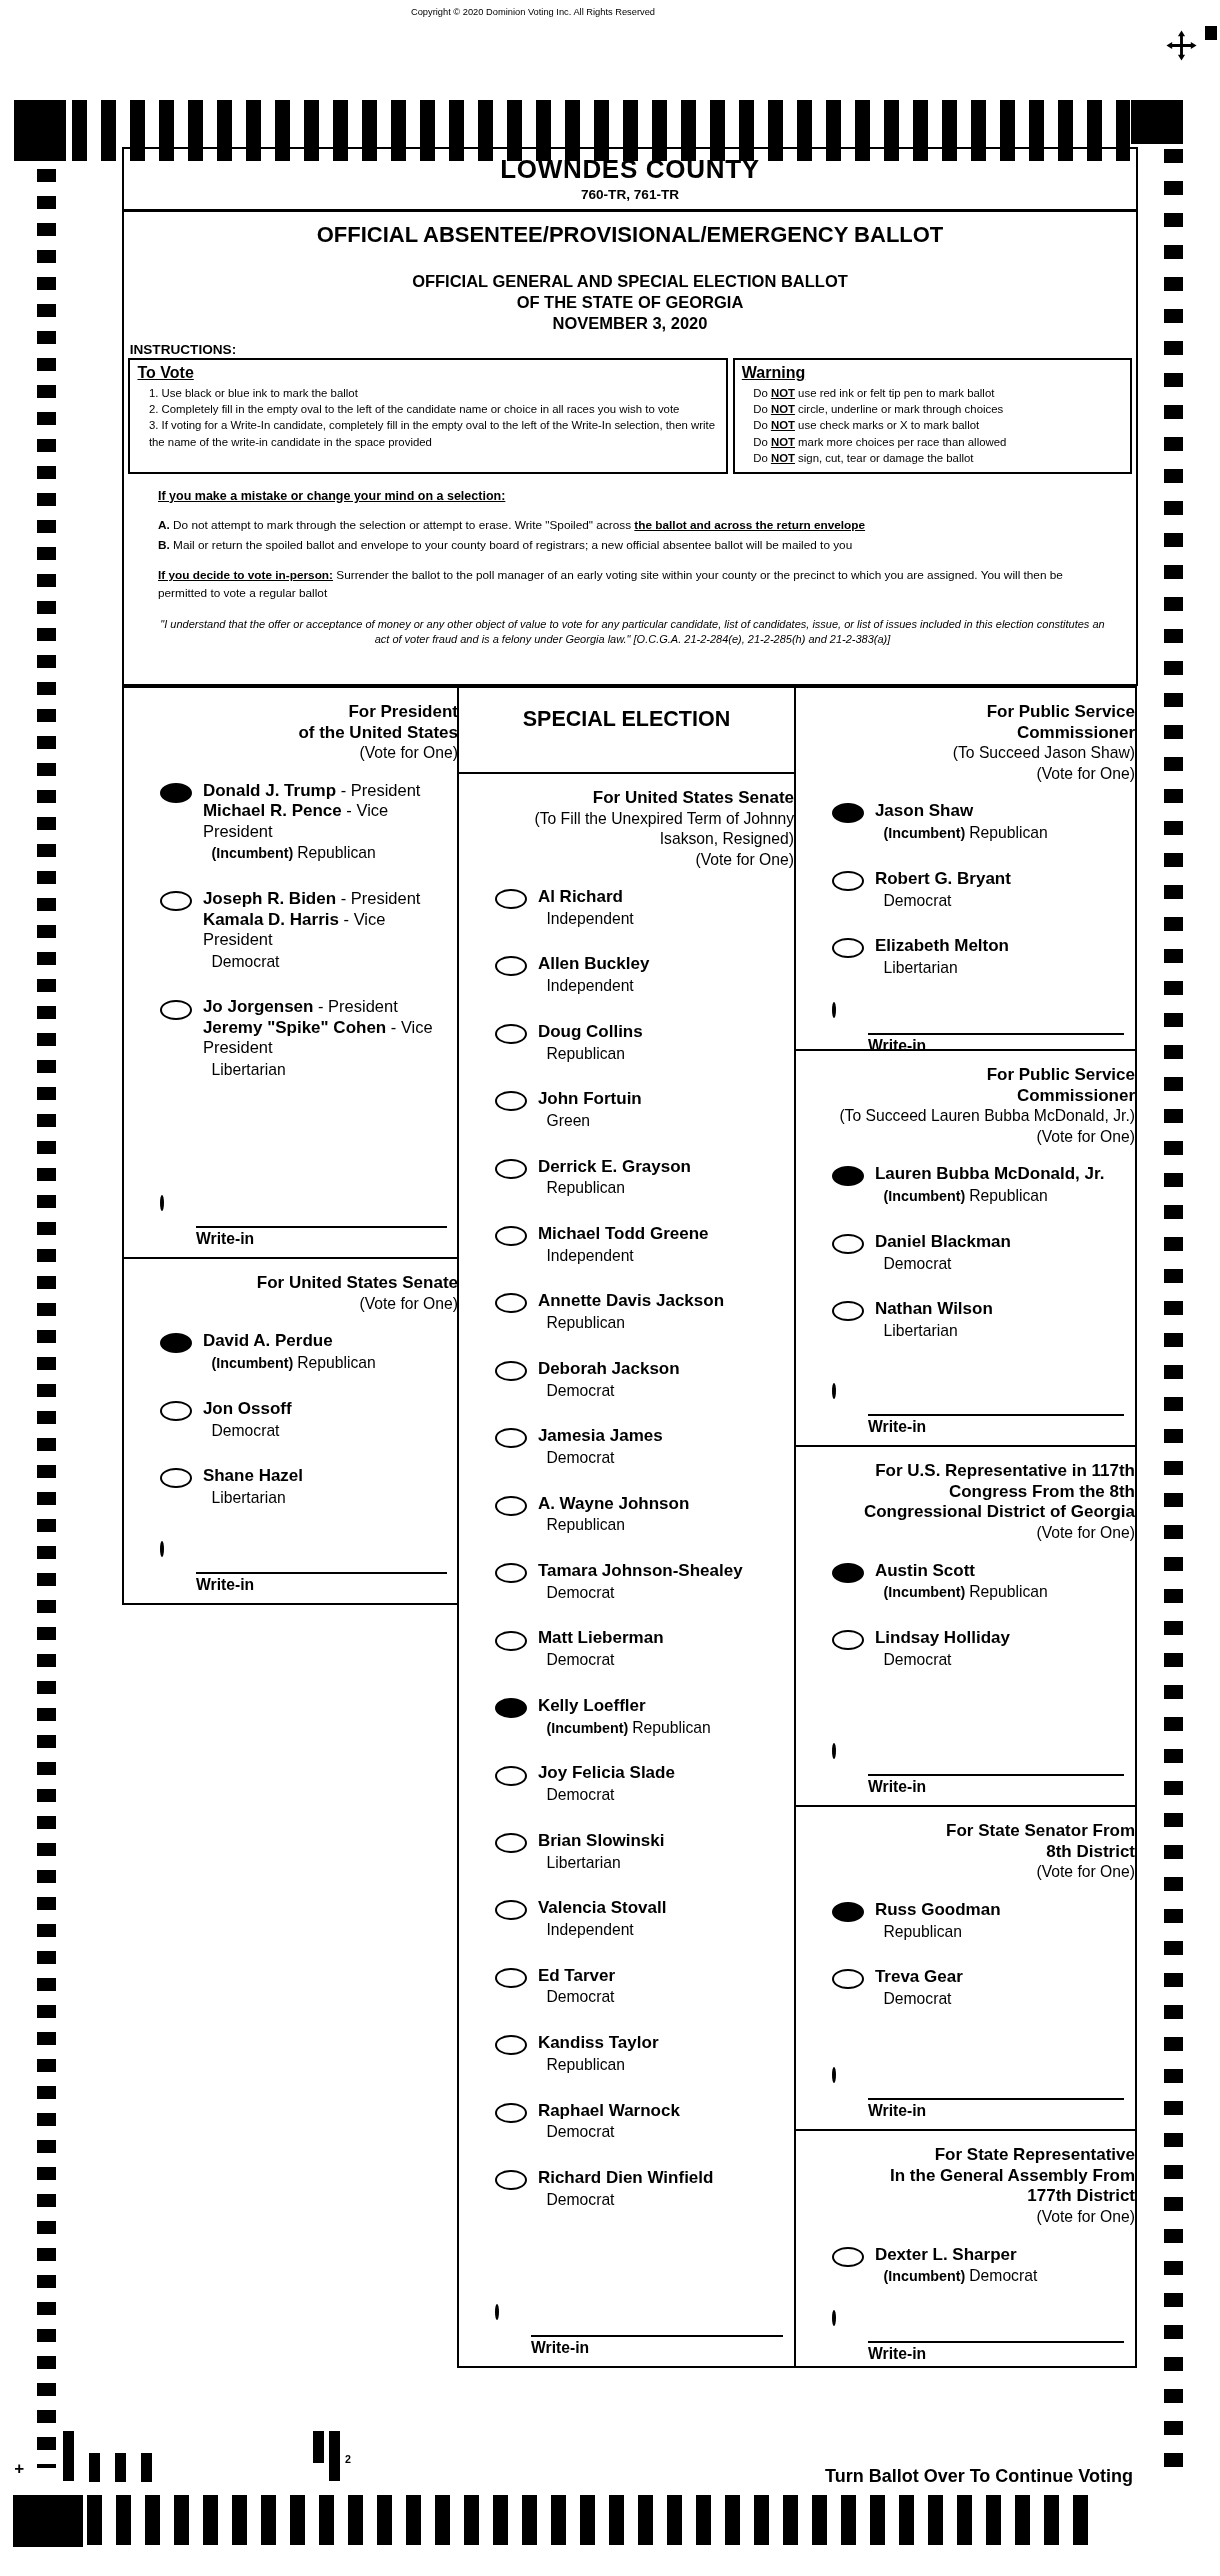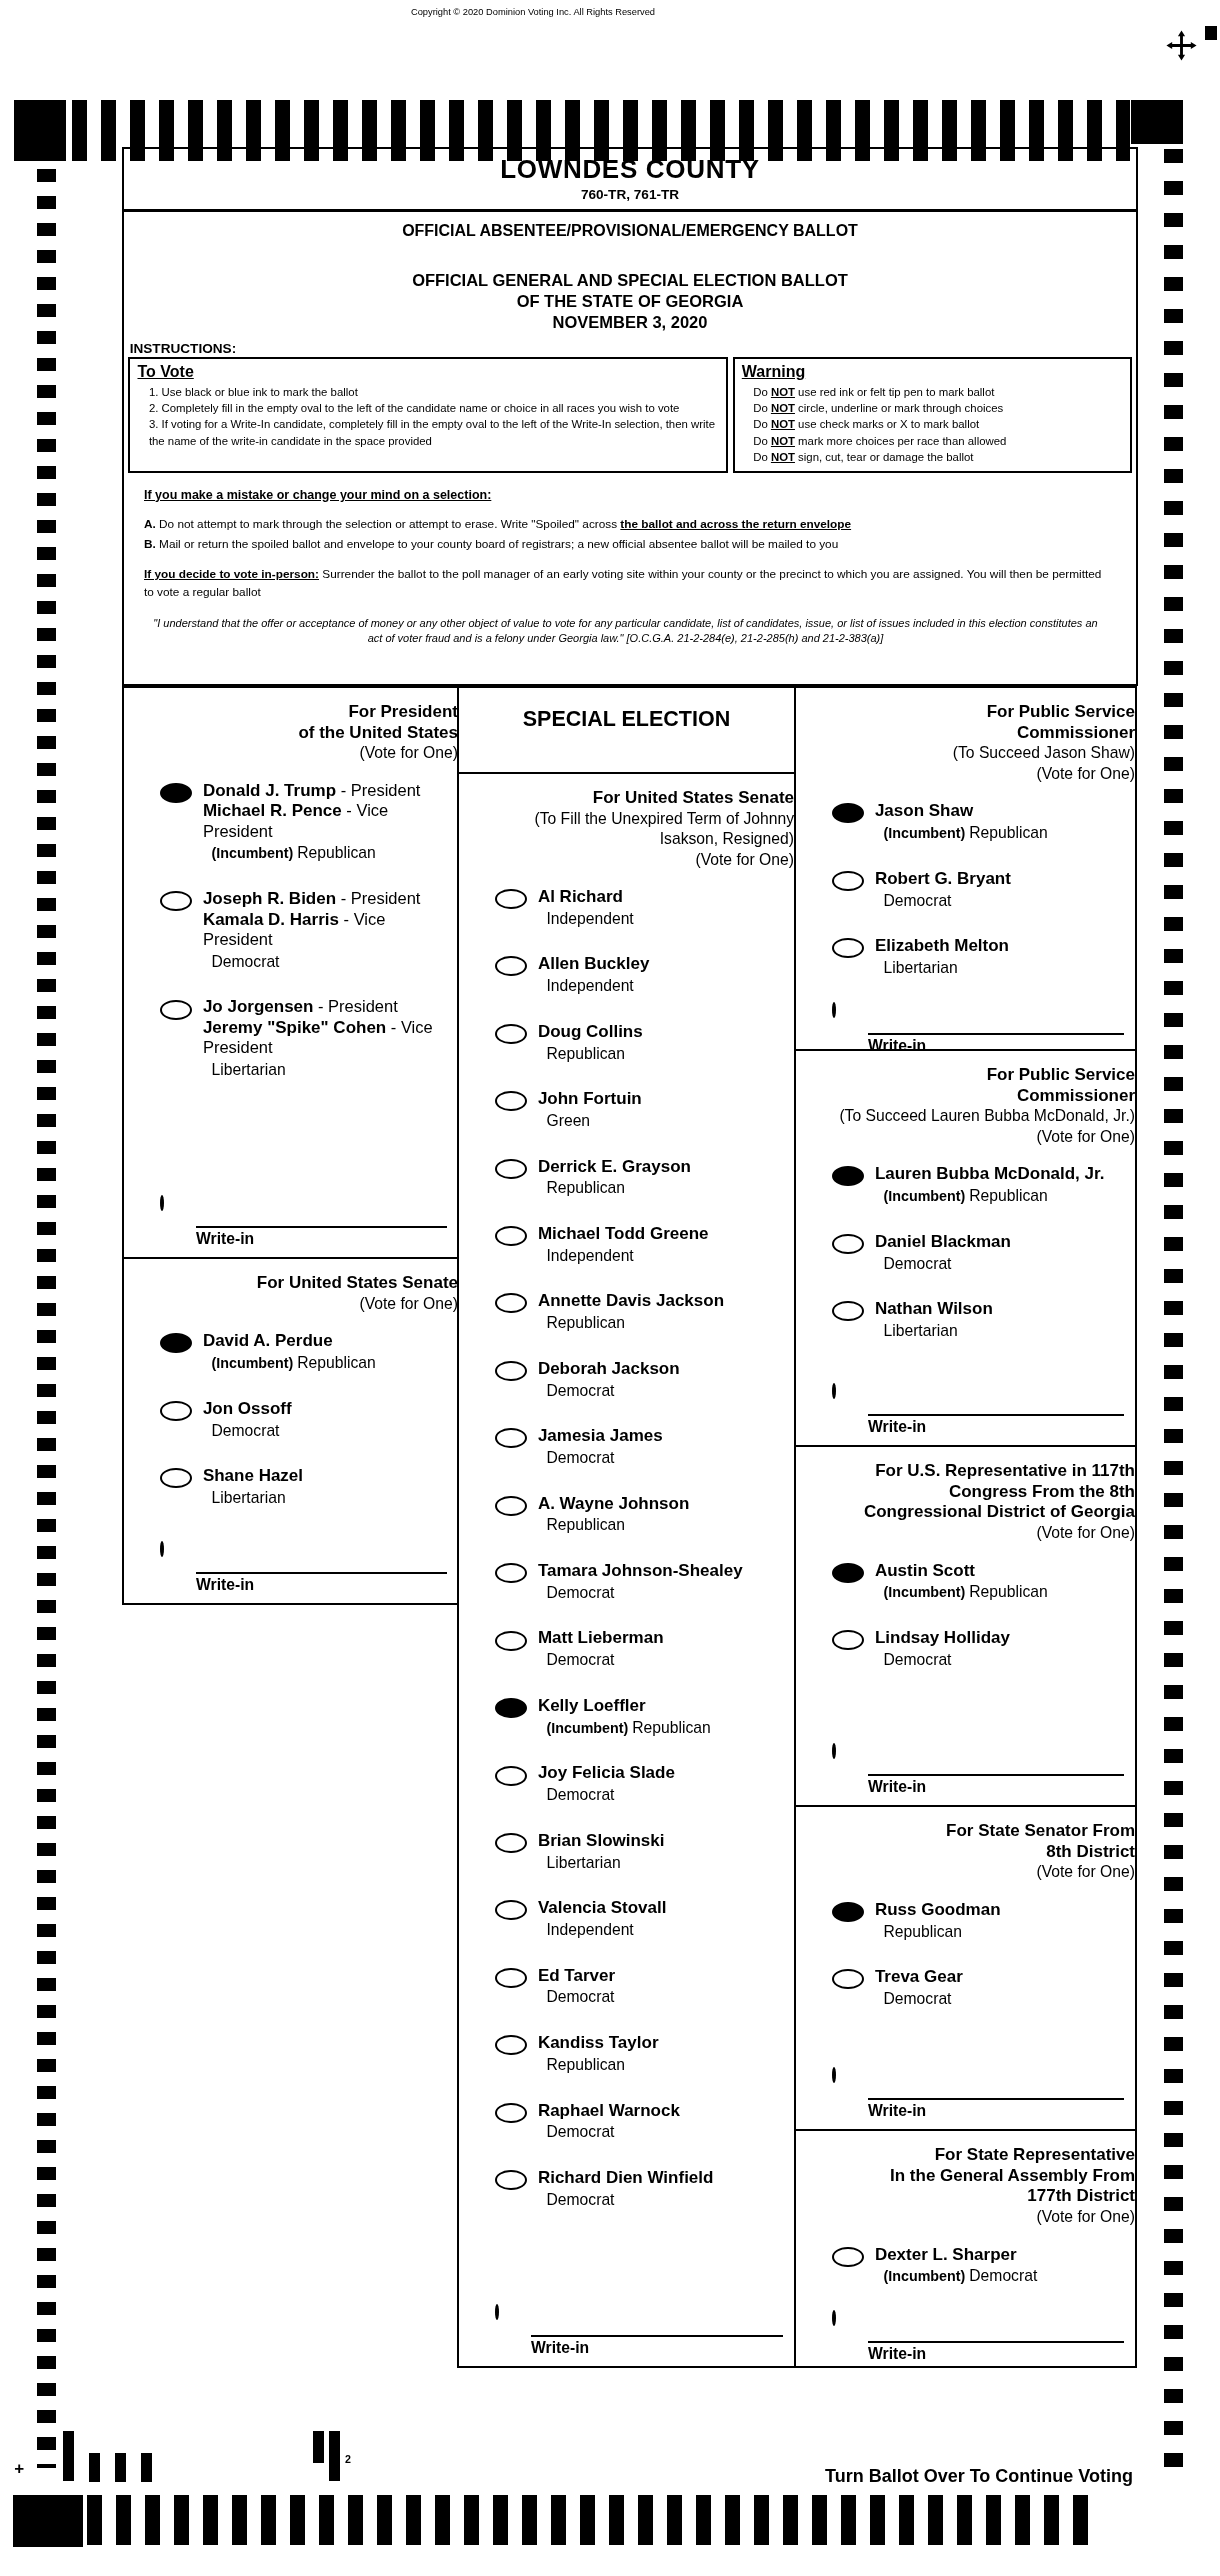--- a/index.html
+++ b/index.html
@@ -24,31 +24,31 @@
   .bc{position:absolute;background:#000;}
   .plus-mark{position:absolute;left:14.3px;top:2459px;font-size:17px;font-weight:bold;}
   .page-mark{position:absolute;left:345px;top:2453px;font-size:10.7px;font-weight:bold;}
   .turnover{position:absolute;top:2466px;right:87px;font-size:18px;font-weight:bold;}
   
   .mainbox{position:absolute;left:122px;top:147px;width:1016px;height:539px;border:2.1px solid #000;box-sizing:border-box;}
   .county{border-bottom:3.6px solid #000;text-align:center;padding:7.2px 0 7.2px;}
   .county-name{font-size:26px;font-weight:bold;letter-spacing:0.7px;line-height:1.05;}
   .precinct{font-size:13.6px;font-weight:bold;margin-top:3.6px;}
   .tband{text-align:center;padding:10px 0 2.9px;}
-  .btitle{font-size:16px;font-weight:bold;margin-bottom:30px;}
+  .btitle{font-size:22px;font-weight:bold;margin-bottom:23px;}
   .bsub{font-size:16.5px;font-weight:bold;line-height:1.28;}
   .insLabel{font-size:13.6px;font-weight:bold;margin:4.3px 0 1.4px 5.7px;}
   .iboxes{display:flex;gap:4.3px;margin:0 4.3px;align-items:stretch;}
   .ibox{border:2.1px solid #000;box-sizing:border-box;padding:2.1px 7.2px 5.7px;font-size:11.4px;line-height:1.42;}
   .tovote{width:600px;flex:none;}
   .warn{flex:1;}
   .ihead{font-weight:bold;text-decoration:underline;font-size:16px;}
   .tv-item,.wl{padding-left:11.4px;}
   .em{font-weight:bold;text-decoration:underline;}
-  .mistake{padding:13px 29px 0 20px;font-size:11.8px;line-height:1.5;}
+  .mistake{padding:13px 29px 0 34px;font-size:11.8px;line-height:1.5;}
   .mhead{font-weight:bold;text-decoration:underline;font-size:12.5px;margin-bottom:11.4px;}
   .mline{margin-bottom:2.1px;}
   .mlabel{font-weight:bold;}
   .munder{font-weight:bold;text-decoration:underline;}
   .inperson{margin-top:13px;}
   .iplabel{font-weight:bold;text-decoration:underline;}
   .felony{margin-top:14.3px;text-align:center;font-style:italic;font-size:11px;line-height:1.38;padding:0 1.4px;}
   
   .col{position:absolute;top:686px;border:2.1px solid #000;box-sizing:border-box;display:flex;flex-direction:column;background:#fff;}
   .c1{left:122px;width:338px;height:919px;}

